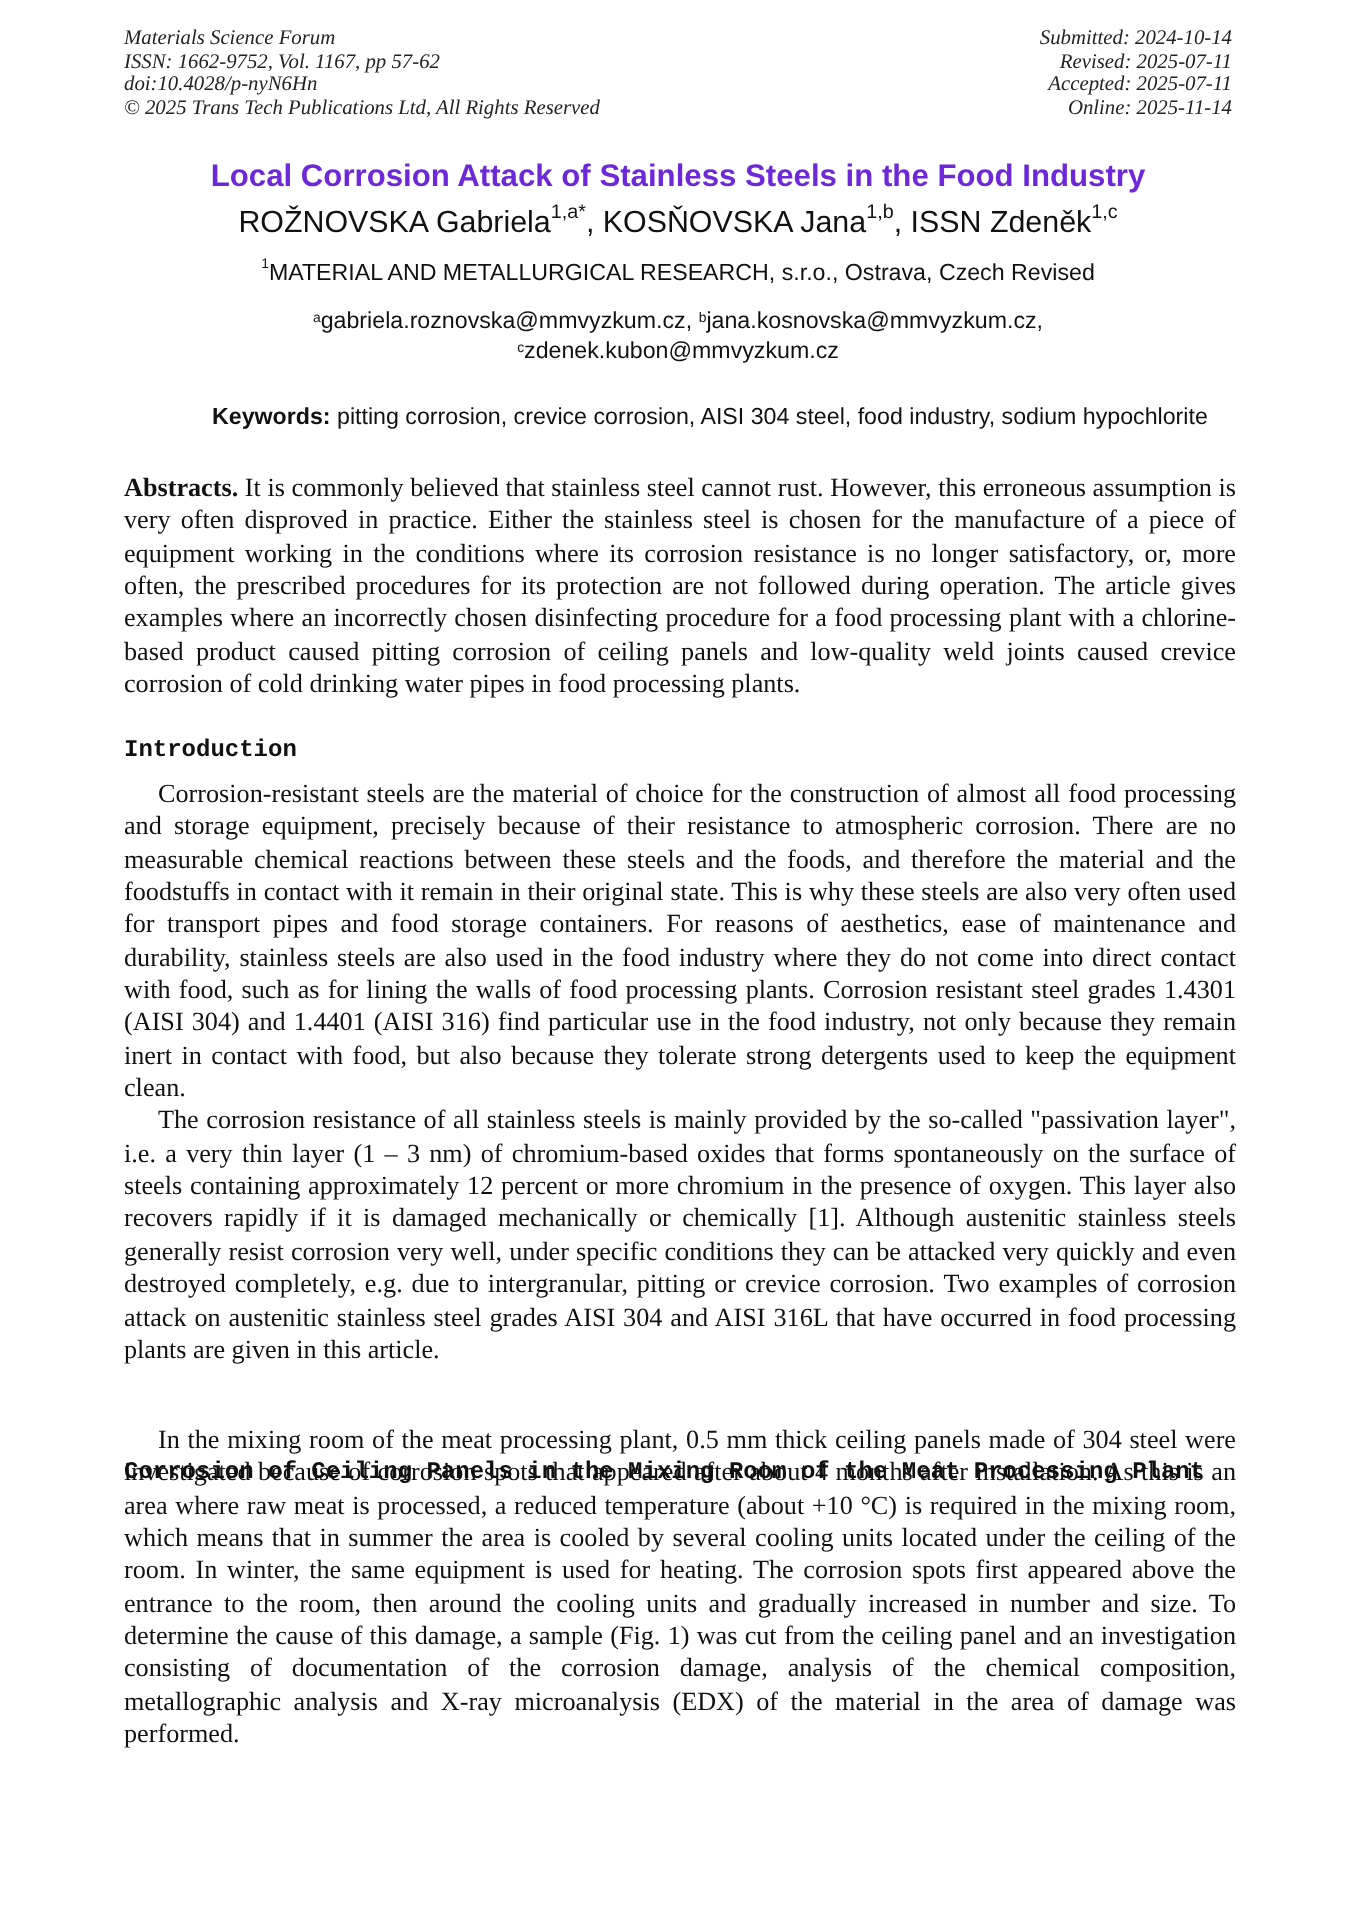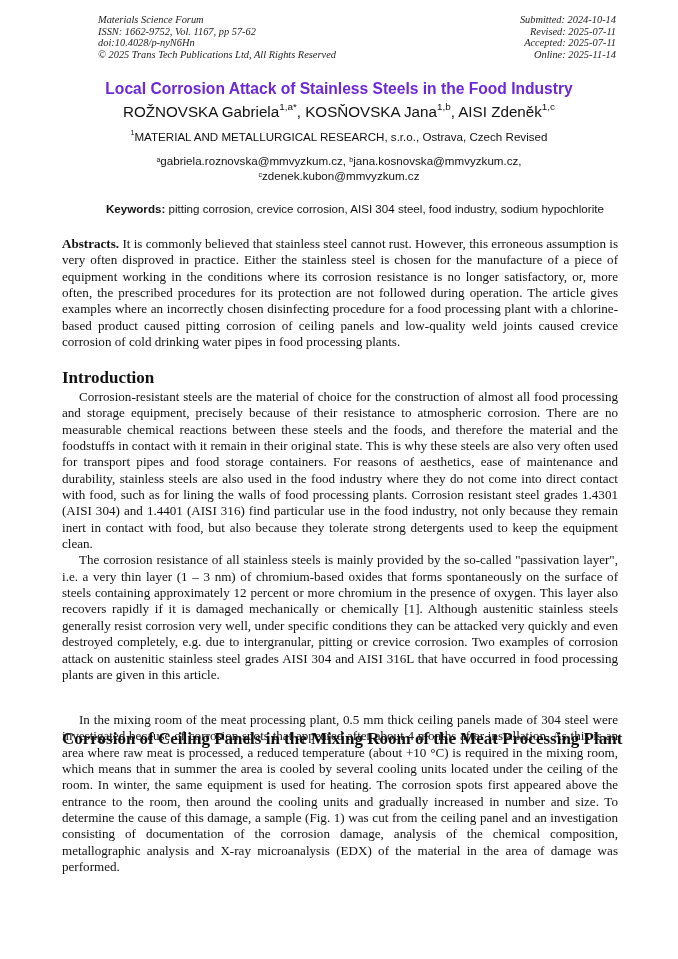--- a/index.html
+++ b/index.html
@@ -1,40 +1,40 @@
 <!DOCTYPE html>
 <html><head>
 <meta charset="utf-8">
 <style>
   html, body { margin: 0; padding: 0; background: #ffffff; }
   body { width: 678px; height: 959px; overflow: hidden; position: relative; color: #111; }
   .page { position: absolute; left: 0; top: 0; width: 678px; height: 959px; }
 
   .hdr { position: absolute; top: 14px; font-family: "Liberation Serif", serif; font-style: italic; font-size: 10.4px; line-height: 11.5px; color: #222; }
-  .hdr-left { left: 62px; text-align: left; margin-left: 36px; }
+  .hdr-left { left: 62px; text-align: left; }
   .hdr-right { right: 62px; text-align: right; }
   .hdr div { white-space: nowrap; }
 
   .title { position: absolute; top: 80px; left: 0; width: 678px; text-align: center; font-family: "Liberation Sans", sans-serif; font-weight: bold; font-size: 15.6px; color: #6d28d9; }
   .authors { position: absolute; top: 103px; left: 0; width: 678px; text-align: center; font-family: "Liberation Sans", sans-serif; font-size: 15.2px; color: #111; }
   .affil { position: absolute; top: 130px; left: 0; width: 678px; text-align: center; font-family: "Liberation Sans", sans-serif; font-size: 11.6px; color: #111; }
   .emails { position: absolute; top: 153px; left: 0; width: 678px; text-align: center; font-family: "Liberation Sans", sans-serif; font-size: 11.6px; line-height: 15px; color: #111; }
   sup { font-size: 65%; vertical-align: top; position: relative; top: -2px; }
   .emails sup, .affil sup { font-size: 60%; top: -1px; }
 
   .keywords { position: absolute; top: 202px; left: 62px; width: 556px; font-family: "Liberation Sans", sans-serif; font-size: 11.6px; color: #111; white-space: nowrap; padding-left: 44px; }
   .keywords b { font-weight: bold; }
 
   .body { position: absolute; left: 62px; width: 556px; font-family: "Liberation Serif", serif; font-size: 13.1px; line-height: 16.35px; color: #111; text-align: justify; }
   .body p { margin: 0; }
   .indent { text-indent: 17px; }
   .abstract { top: 236px; }
   .abstract b { font-weight: bold; margin-top: 11px; }
 
-  .section-title { position: absolute; left: 62px; font-family: Liberation Serif, serif; font-weight: bold; font-size: 17px; color: #111; white-space: nowrap; }
+  .section-title { position: absolute; left: 62px; font-family: Liberation Mono, monospace; font-weight: bold; font-size: 12px; color: #111; white-space: nowrap; }
   .intro-title { top: 368px; }
   .intro-body { top: 389px; }
   .corr-title { top: 691px; margin-top: 38px; }
   .corr-body { top: 712px; }
 </style>
 </head>
 <body>
 
 <div class="page">
 
@@ -48,21 +48,21 @@
   <div class="hdr hdr-right">
     <div>Submitted: 2024-10-14</div>
     <div>Revised: 2025-07-11</div>
     <div>Accepted: 2025-07-11</div>
     <div>Online: 2025-11-14</div>
   </div>
 
   <div class="title">Local Corrosion Attack of Stainless Steels in the Food Industry</div>
 
   <div class="authors">
-    <span>ROŽNOVSKA Gabriela</span><sup>1,a*</sup><span>, </span><span>KOSŇOVSKA Jana</span><sup>1,b</sup><span>, </span><span>AISI Zdeněk</span><sup>1,c</sup>
+    <span>ROŽNOVSKA Gabriela</span><sup>1,a*</sup><span>, </span><span>KOSŇOVSKA Jana</span><sup>1,b</sup><span>, </span><span>ISSN Zdeněk</span><sup>1,c</sup>
   </div>
 
   <div class="affil">
     <sup>1</sup><span>MATERIAL AND METALLURGICAL RESEARCH, s.r.o., Ostrava, Czech Revised</span>
   </div>
 
   <div class="emails">
     <div>
       <sup>a</sup><span>gabriela.roznovska@mmvyzkum.cz</span><span>, </span><sup>b</sup><span>jana.kosnovska@mmvyzkum.cz</span><span>,</span>
     </div>

